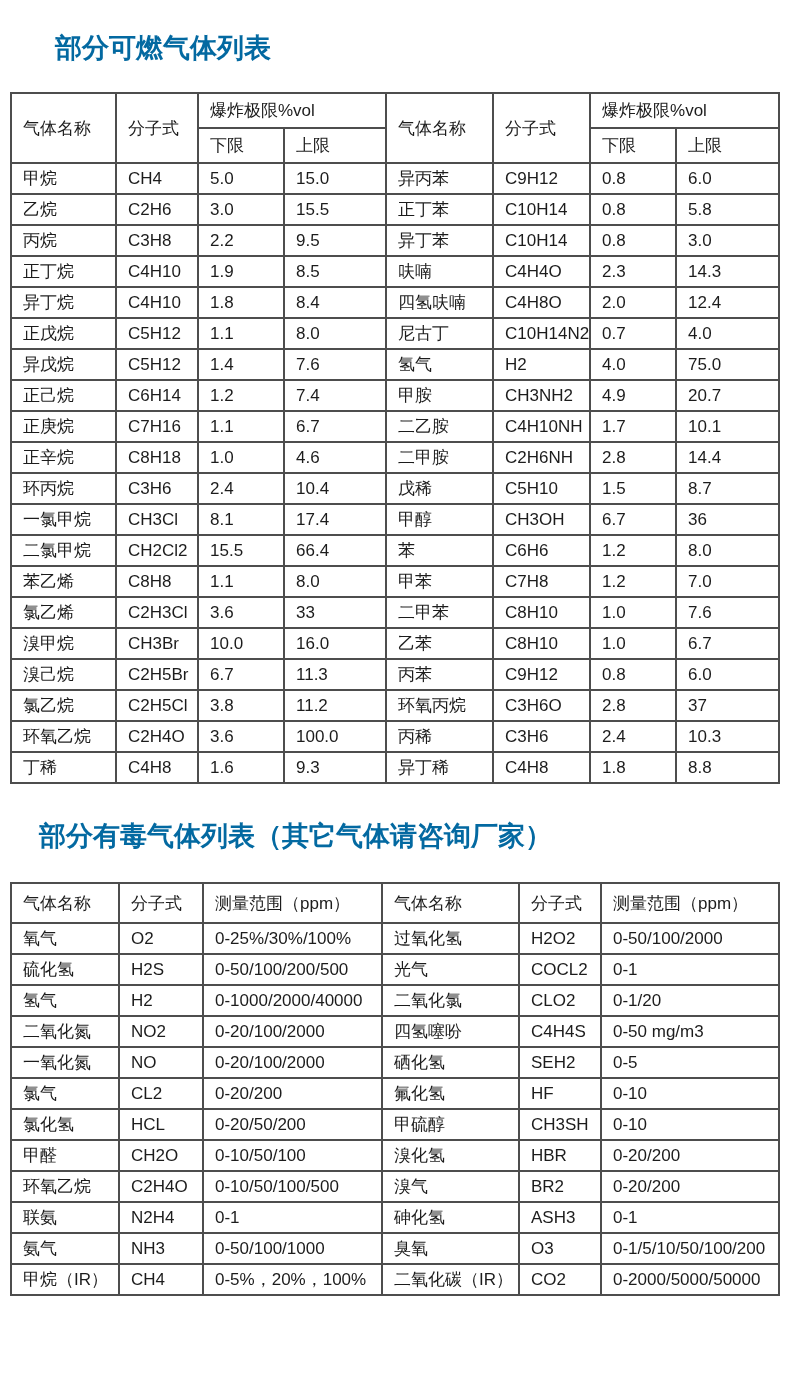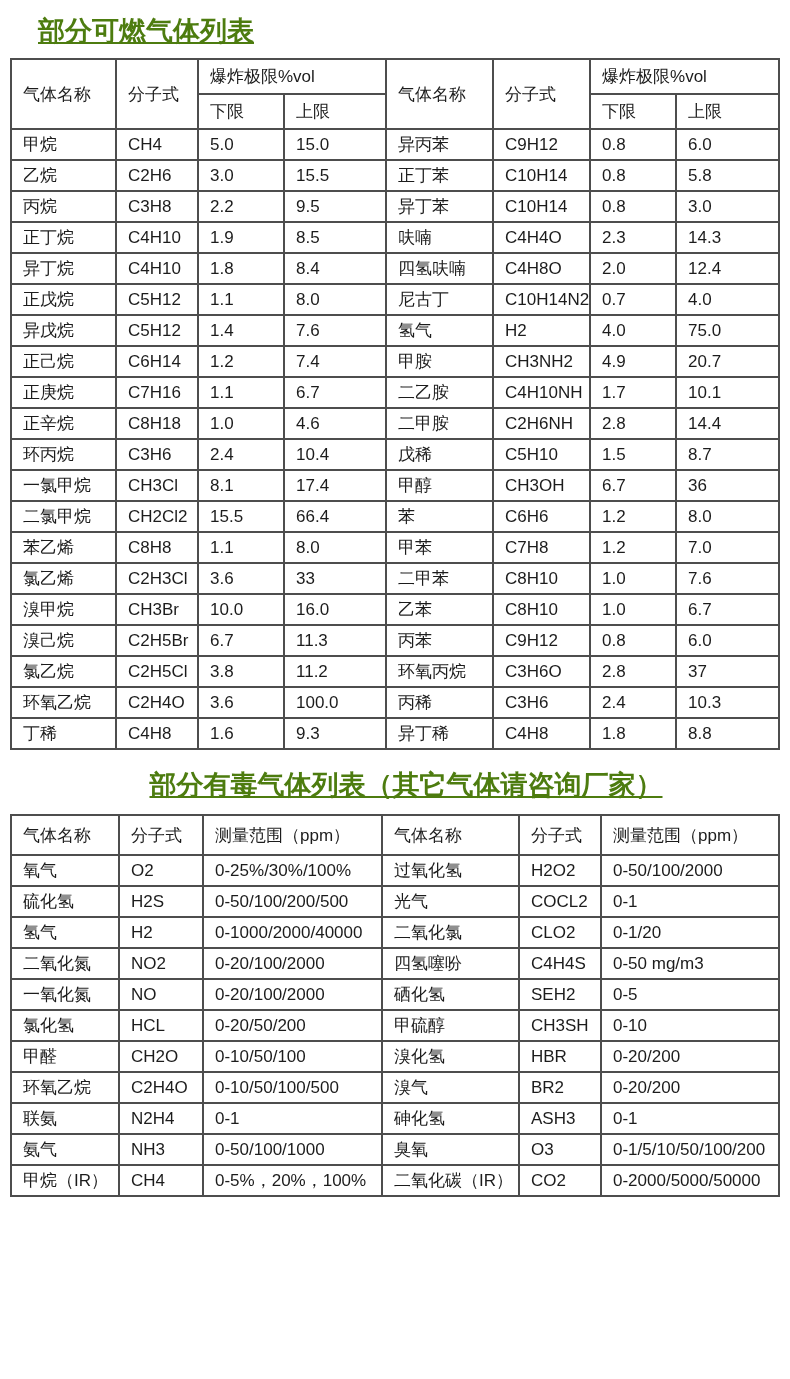--- a/index.html
+++ b/index.html
@@ -4,29 +4,28 @@
 <style>
   html, body {
     margin: 0; padding: 0;
     background: #ffffff;
     width: 790px; height: 1379px;
     font-family: "Liberation Sans", "DejaVu Sans", sans-serif;
     color: #1c1c1c;
     overflow: hidden;
   }
   .doc-title {
-    margin: 0;
+    margin: 17px;
     font-size: 27px;
     line-height: 34px;
     font-weight: bold;
-    color: #4d7c0f;
-    text-decoration: underline;
+    color: #0369a1;
   }
   #title1 { padding: 14px 0 10px 38px; }
-  #title2 { padding: 18px 0 12px 22px; text-align: center; }
+  #title2 { padding: 18px 0 12px 22px; }
   table {
     border-collapse: collapse;
     table-layout: fixed;
     margin-left: 10px;
     width: 768px;
   }
   th, td {
     border: 2px solid #4d4d4d;
     text-align: left;
     vertical-align: middle;
@@ -335,20 +334,28 @@
         </tr>
         <tr>
           <td>一氧化氮</td>
           <td>NO</td>
           <td>0-20/100/2000</td>
           <td>硒化氢</td>
           <td>SEH2</td>
           <td>0-5</td>
         </tr>
         <tr>
+          <td>氯气</td>
+          <td>CL2</td>
+          <td>0-20/200</td>
+          <td>氟化氢</td>
+          <td>HF</td>
+          <td>0-10</td>
+        </tr>
+        <tr>
           <td>氯化氢</td>
           <td>HCL</td>
           <td>0-20/50/200</td>
           <td>甲硫醇</td>
           <td>CH3SH</td>
           <td>0-10</td>
         </tr>
         <tr>
           <td>甲醛</td>
           <td>CH2O</td>

